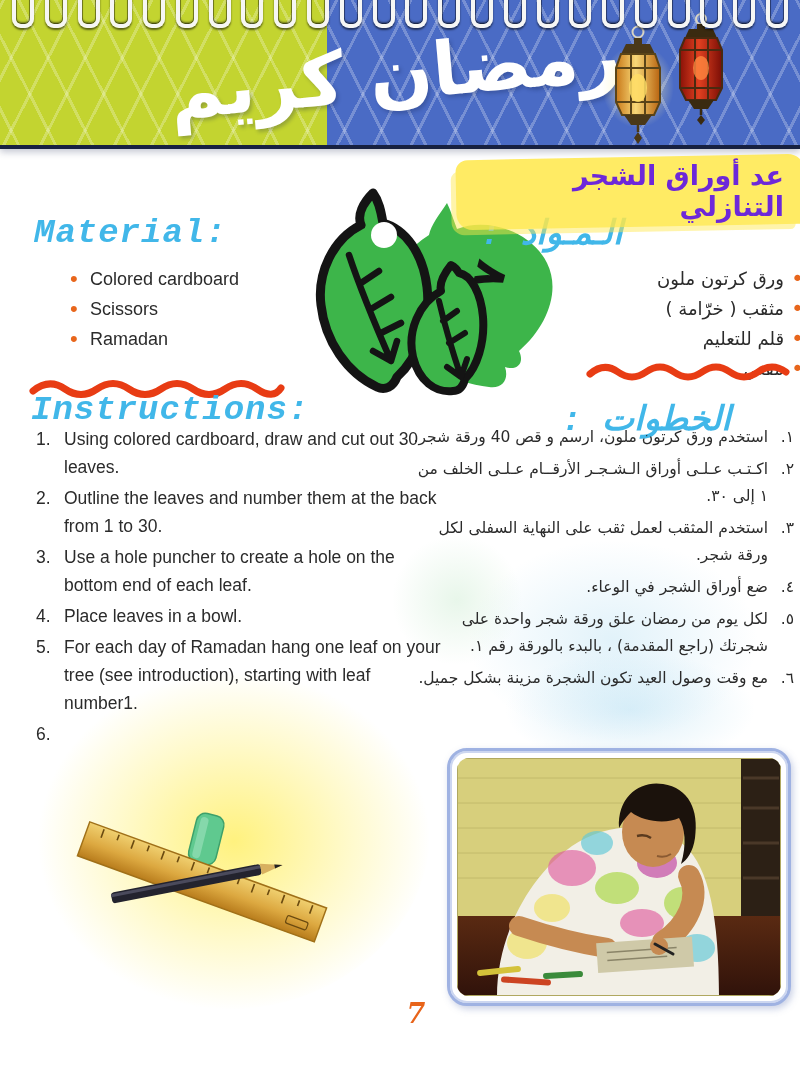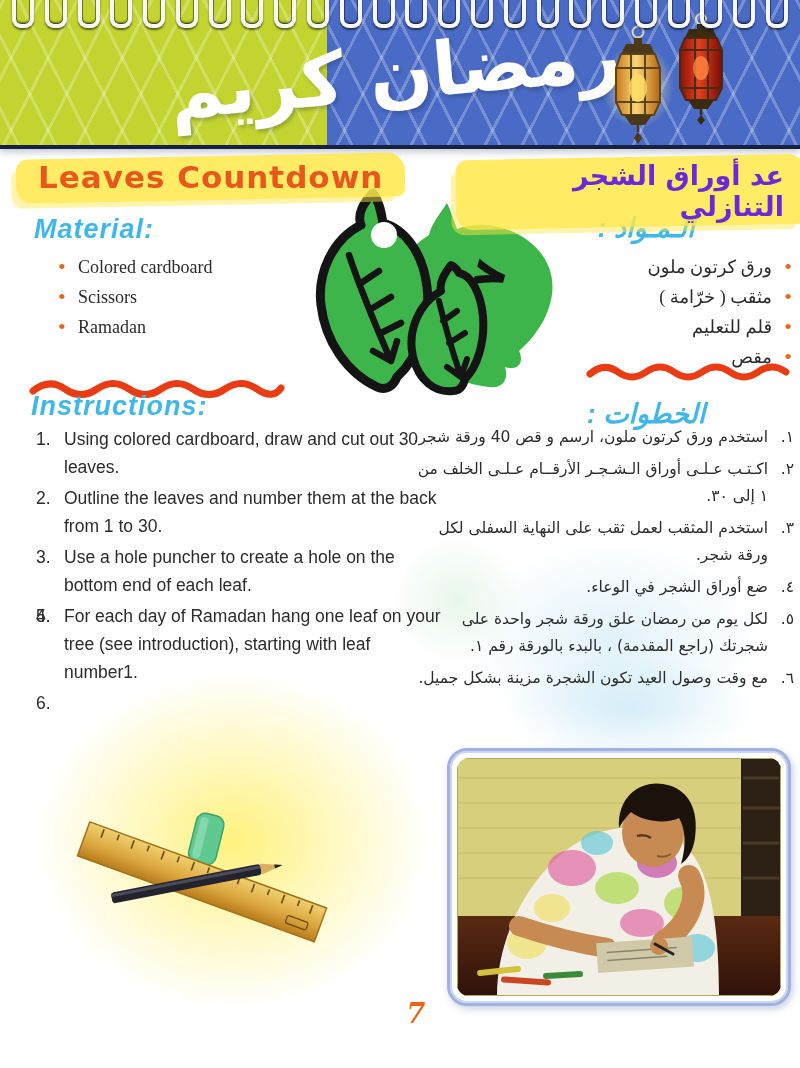--- a/index.html
+++ b/index.html
@@ -28,29 +28,29 @@
 
   
   .display{font-family:"DejaVu Sans",sans-serif;font-weight:bold;}
   .title-en{position:absolute;left:30px;top:157px;font-size:31px;color:#e8571c;letter-spacing:1px;z-index:6;}
   .title-ar{position:absolute;left:470px;top:158px;width:322px;text-align:right;font-size:27px;
             color:#6d28d9;direction:rtl;z-index:6;}
   .hl{position:relative;display:inline-block;padding:2px 8px;}
   .hl::before{content:"";position:absolute;left:-14px;right:-14px;top:-1px;bottom:-3px;
       background:#ffe84a;opacity:.85;transform:rotate(-1.1deg);z-index:-1;
       border-radius:12px 18px 8px 16px;box-shadow:-8px 8px 0 -3px rgba(255,232,74,.55);}
-  .subhead{font-family:Liberation Sans, sans-serif;font-weight:bold;font-style:italic;
-           color:#41b7e9;font-size:27px;letter-spacing:1px;}
+  .subhead{font-family:Liberation Mono, monospace;font-weight:bold;font-style:italic;
+           color:#41b7e9;font-size:34px;letter-spacing:1px;}
   .subhead-en-material{position:absolute;left:34px;top:214px;z-index:5;}
   .subhead-en-instr{position:absolute;left:31px;top:391px;z-index:5;}
-  .subhead-ar-material{position:absolute;left:500px;top:212px;width:292px;text-align:center;direction:rtl;z-index:5;}
+  .subhead-ar-material{position:absolute;left:480px;top:212px;width:292px;text-align:left;direction:rtl;z-index:5;}
   .subhead-ar-steps{position:absolute;left:500px;top:398px;width:292px;text-align:center;direction:rtl;z-index:5;}
 
   
-  ul.materials{list-style:none;margin:0;padding:0;font-size:18px;line-height:30px;font-family:Liberation Serif, serif;}
+  ul.materials{list-style:none;margin:12px;padding:0;font-size:18px;line-height:30px;}
   ul.materials li{position:relative;padding-left:20px;}
   ul.materials li::before{content:"\2022";color:#e8661c;position:absolute;left:0;top:0;font-size:22px;}
   .materials-en{position:absolute;left:58px;top:252px;z-index:5;}
   .materials-ar{position:absolute;left:560px;top:252px;width:232px;direction:rtl;text-align:right;
       font-family:"DejaVu Sans",sans-serif;font-size:16px;line-height:32px;z-index:5;}
   .materials-ar li{padding-left:0;padding-right:20px;}
   .materials-ar li::before{left:auto;right:0;}
 
   ol.steps{list-style:none;margin:0;padding:0;}
   .steps li{position:relative;margin-bottom:3px;}
@@ -176,23 +176,20 @@
         <span class="ring"></span>
         <span class="ring"></span>
       </div>
   </div>
 
   <div class="blob blob-yellow"></div>
   <div class="blob blob-blue1"></div>
   <div class="blob blob-blue2"></div>
   <div class="blob blob-green"></div>
 
-  <div class="title-en display">
-    <span class="hl">Leaves Countdown</span>
-  </div>
   <div class="title-ar display">
     <span class="hl">عد أوراق الشجر التنازلي</span>
   </div>
 
   <div class="subhead subhead-en-material">Material:</div>
   <ul class="materials materials-en">
 
   <li>Colored cardboard</li>
       <li>Scissors</li>
       <li>Ramadan</li>
@@ -215,20 +212,21 @@
         <span class="txt">Outline the leaves and number them at the back from 1 to 30.</span>
       </li>
 
       <li>
         <span class="num">3.</span>
         <span class="txt">Use a hole puncher to create a hole on the bottom end of each leaf.</span>
       </li>
 
       <li>
         <span class="num">4.</span>
+        <span class="txt">Place leaves in a bowl.</span>
       </li>
 
       <li>
         <span class="num">5.</span>
         <span class="txt">For each day of Ramadan hang one leaf on your tree (see introduction), starting with leaf number1.</span>
       </li>
 
       <li>
         <span class="num">6.</span>
       </li>

